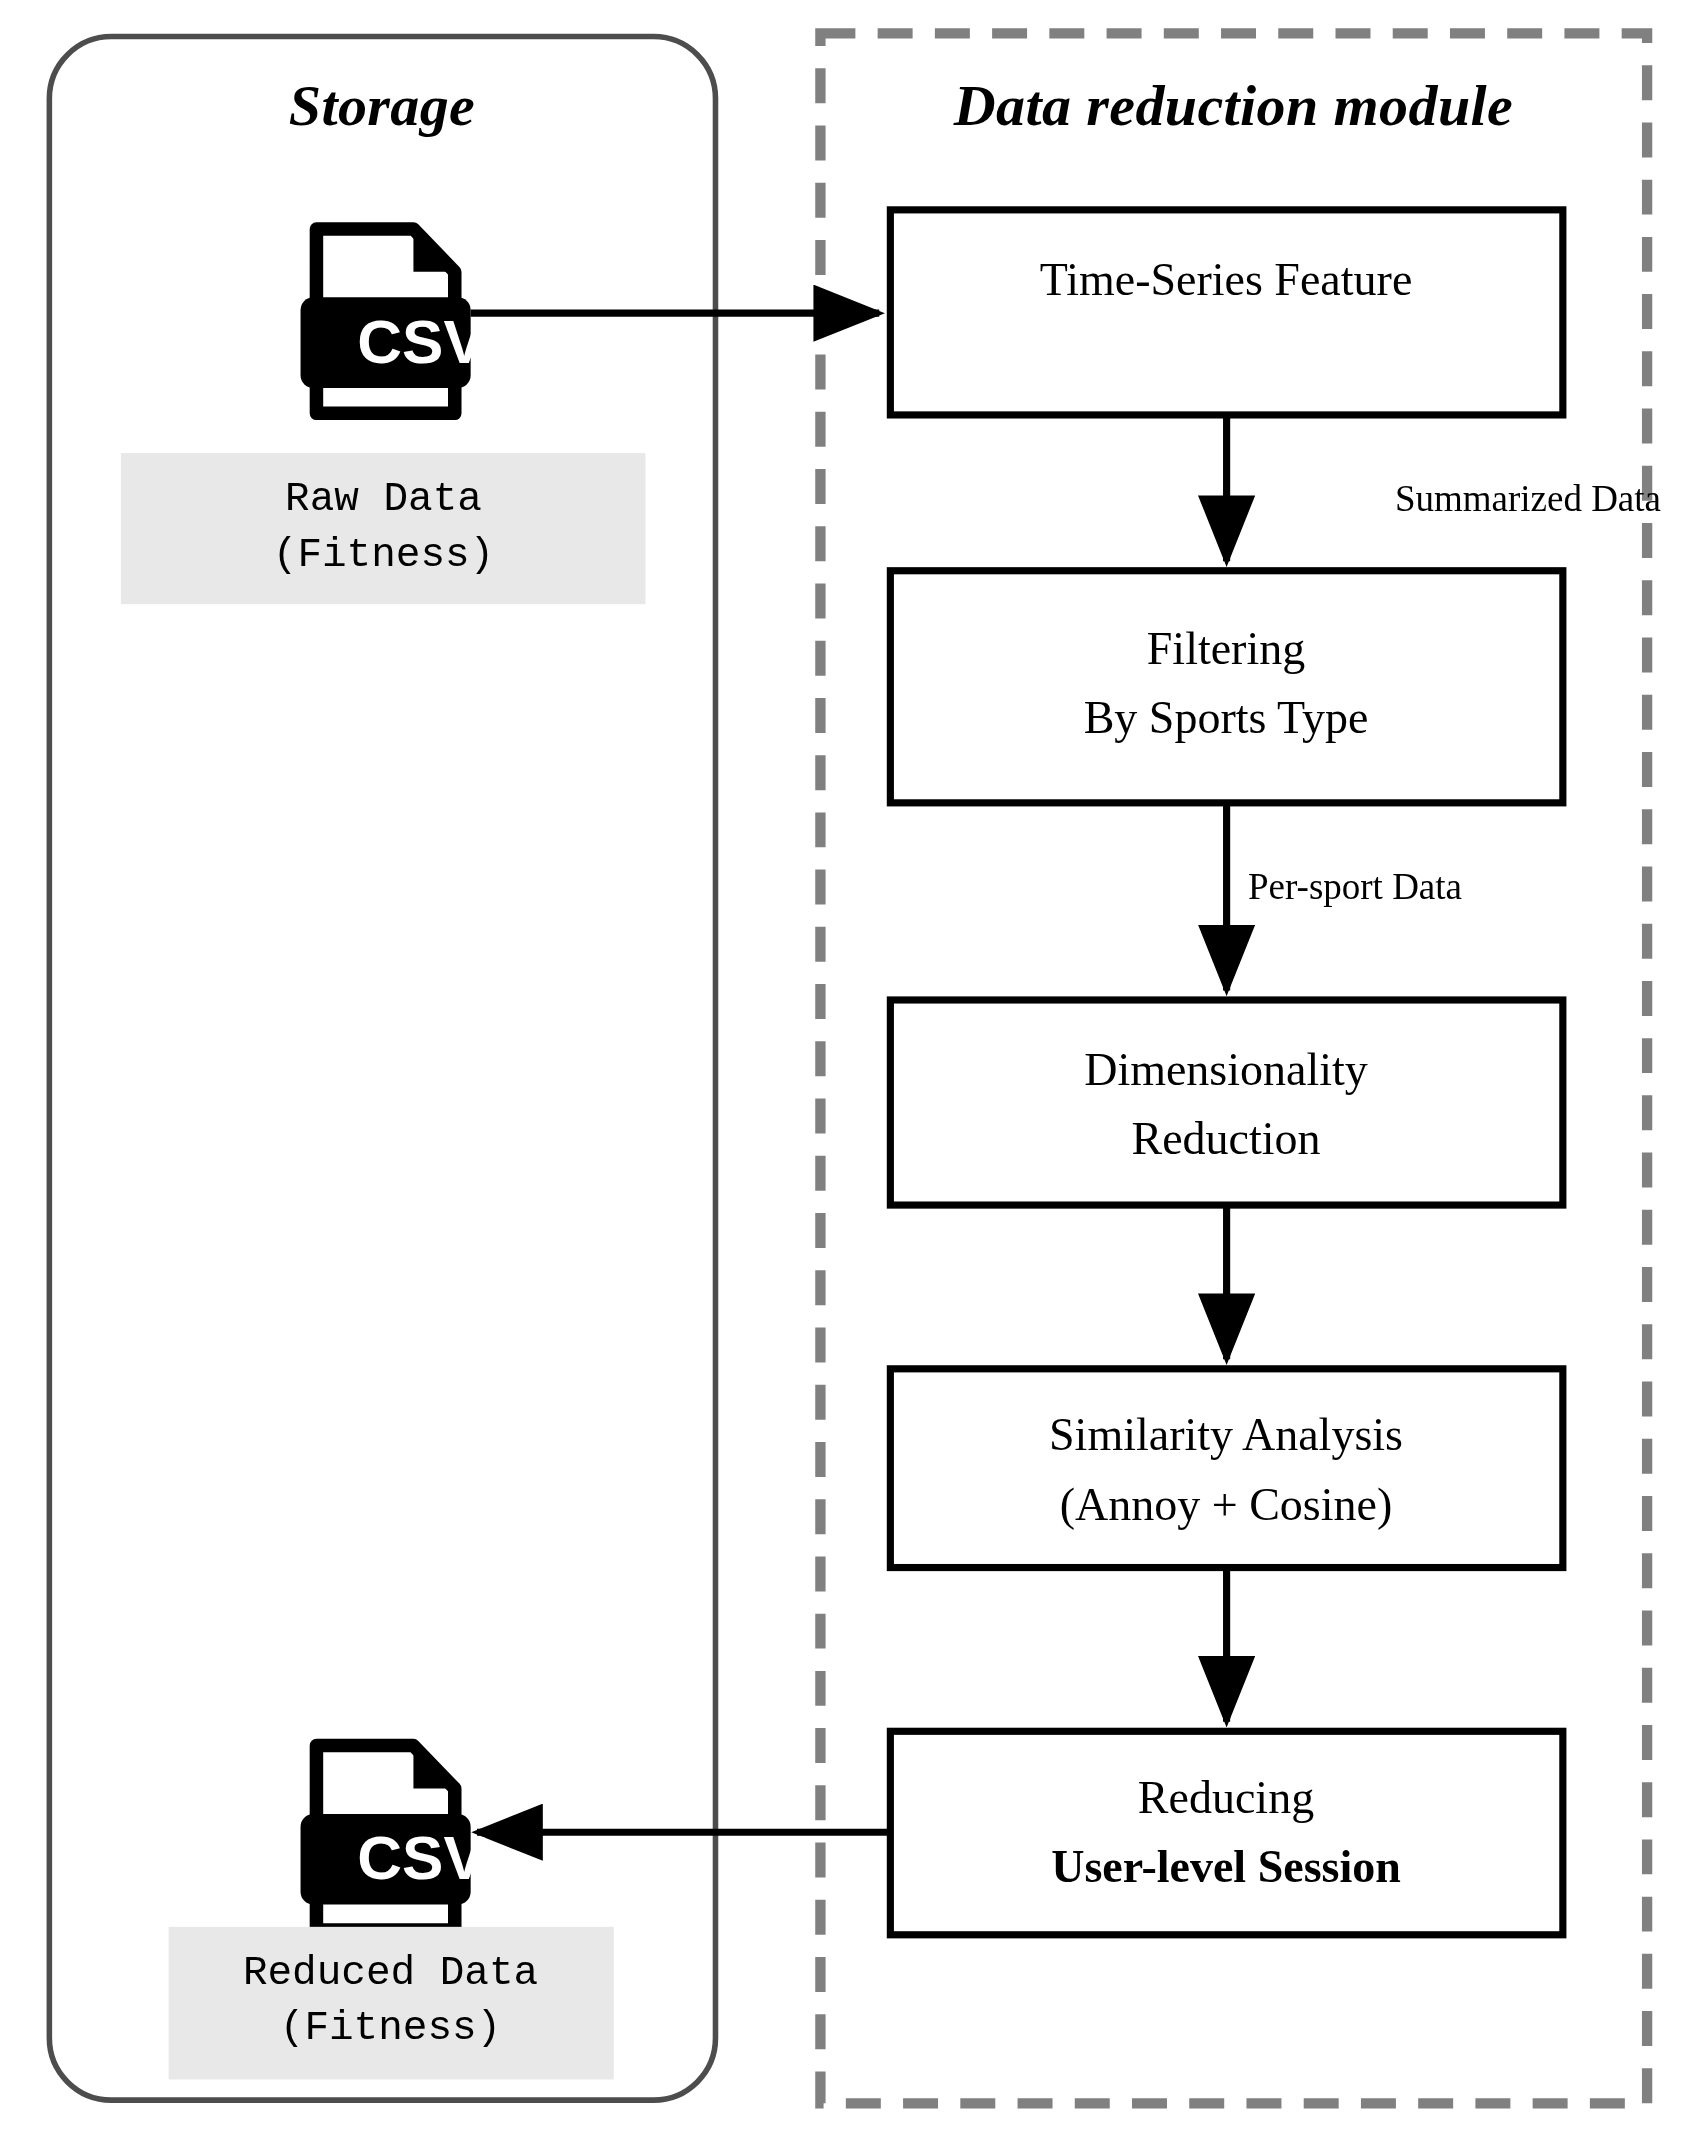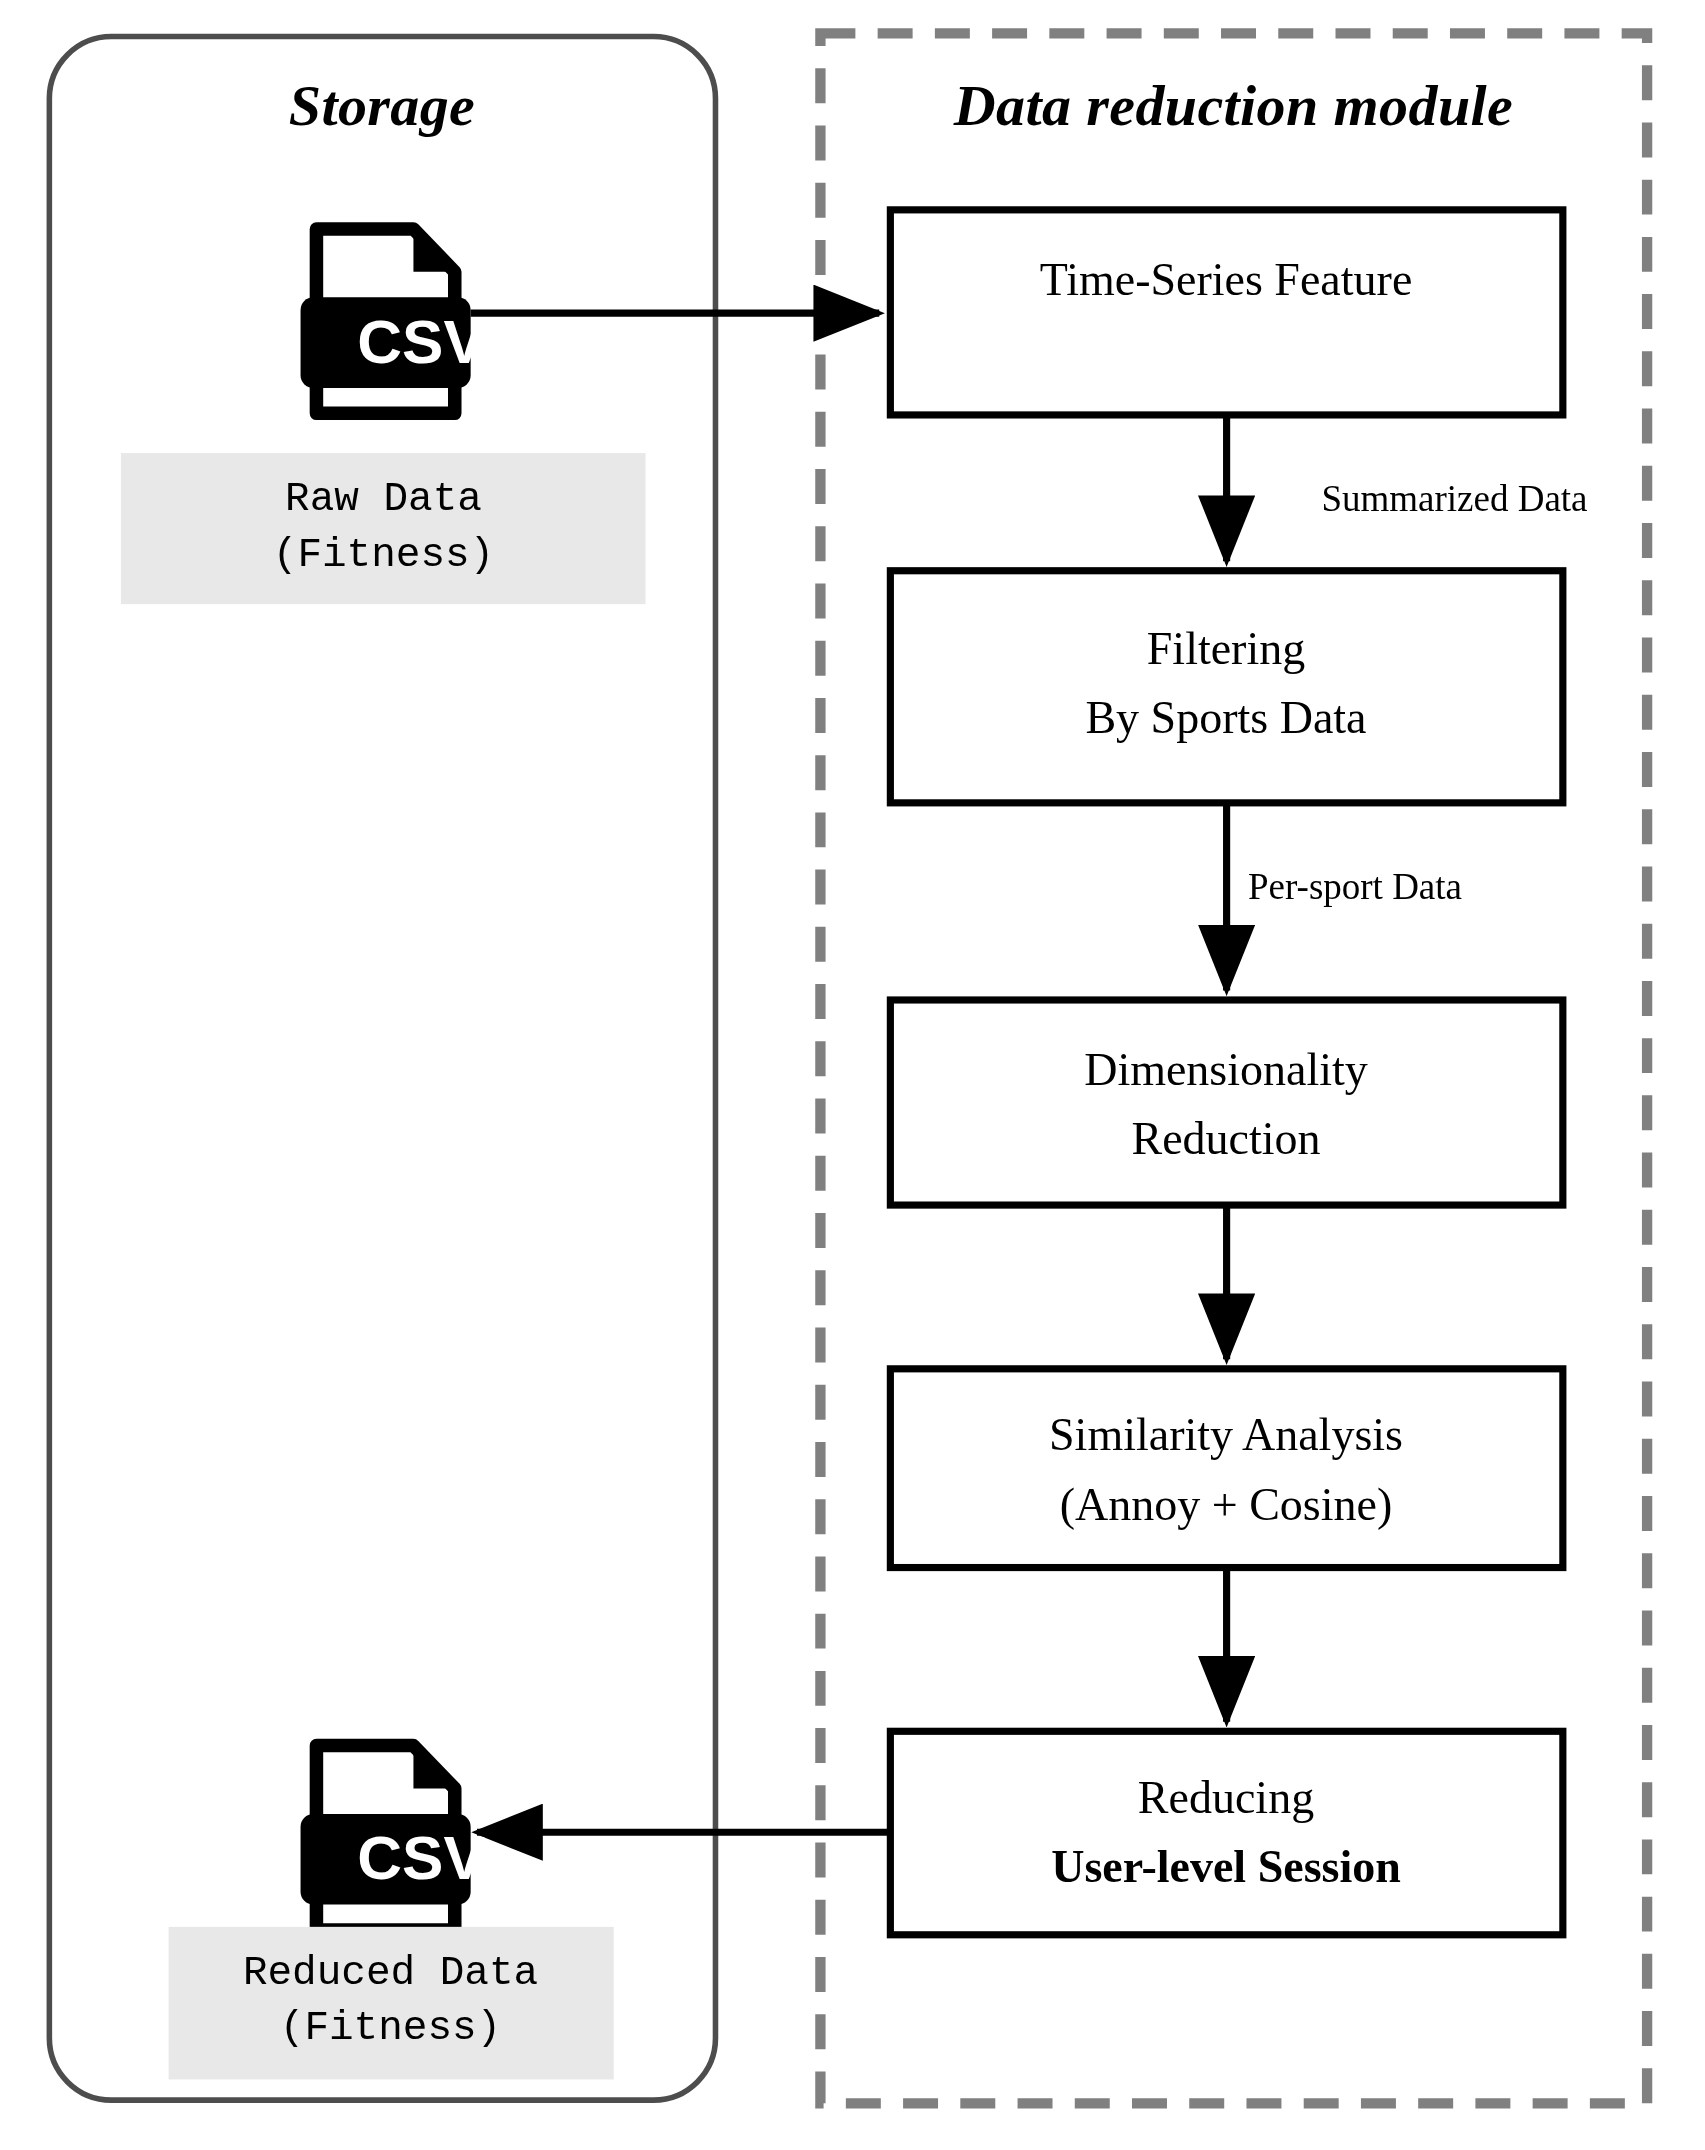--- a/index.html
+++ b/index.html
@@ -130,24 +130,24 @@
   <div class="txt data-label" style="left:121px; top:475px; width:525px;">Raw Data</div>
   <div class="txt data-label" style="left:121px; top:531px; width:525px;">(Fitness)</div>
 
   <div class="csv-word" style="left:300px; top:1822px; width:170px; font-size:62px;">CSV</div>
 
   <div class="txt data-label" style="left:168px; top:1949px; width:445px;">Reduced Data</div>
   <div class="txt data-label" style="left:168px; top:2004px; width:445px;">(Fitness)</div>
 
   <div class="txt box-label" style="left:890px; top:253px; width:672px;">Time-Series Feature</div>
 
-  <div class="txt edge-label" style="left:1248px; top:477px; width:413px; text-align:center;">Summarized Data</div>
+  <div class="txt edge-label" style="left:1248px; top:477px; width:413px; text-align:right;">Summarized Data</div>
 
   <div class="txt box-label" style="left:890px; top:622px; width:672px;">Filtering</div>
-  <div class="txt box-label" style="left:890px; top:691px; width:672px;">By Sports Data</div>
+  <div class="txt box-label" style="left:890px; top:691px; width:672px;">By Sports Type</div>
 
   <div class="txt edge-label" style="left:1248px; top:865px; width:413px; text-align:left;">Per-sport Data</div>
 
   <div class="txt box-label" style="left:890px; top:1043px; width:672px;">Dimensionality</div>
   <div class="txt box-label" style="left:890px; top:1112px; width:672px;">Reduction</div>
 
   <div class="txt box-label" style="left:890px; top:1408px; width:672px;">Similarity Analysis</div>
   <div class="txt box-label" style="left:890px; top:1478px; width:672px;">(Annoy + Cosine)</div>
 
   <div class="txt box-label" style="left:890px; top:1771px; width:672px;">Reducing</div>

